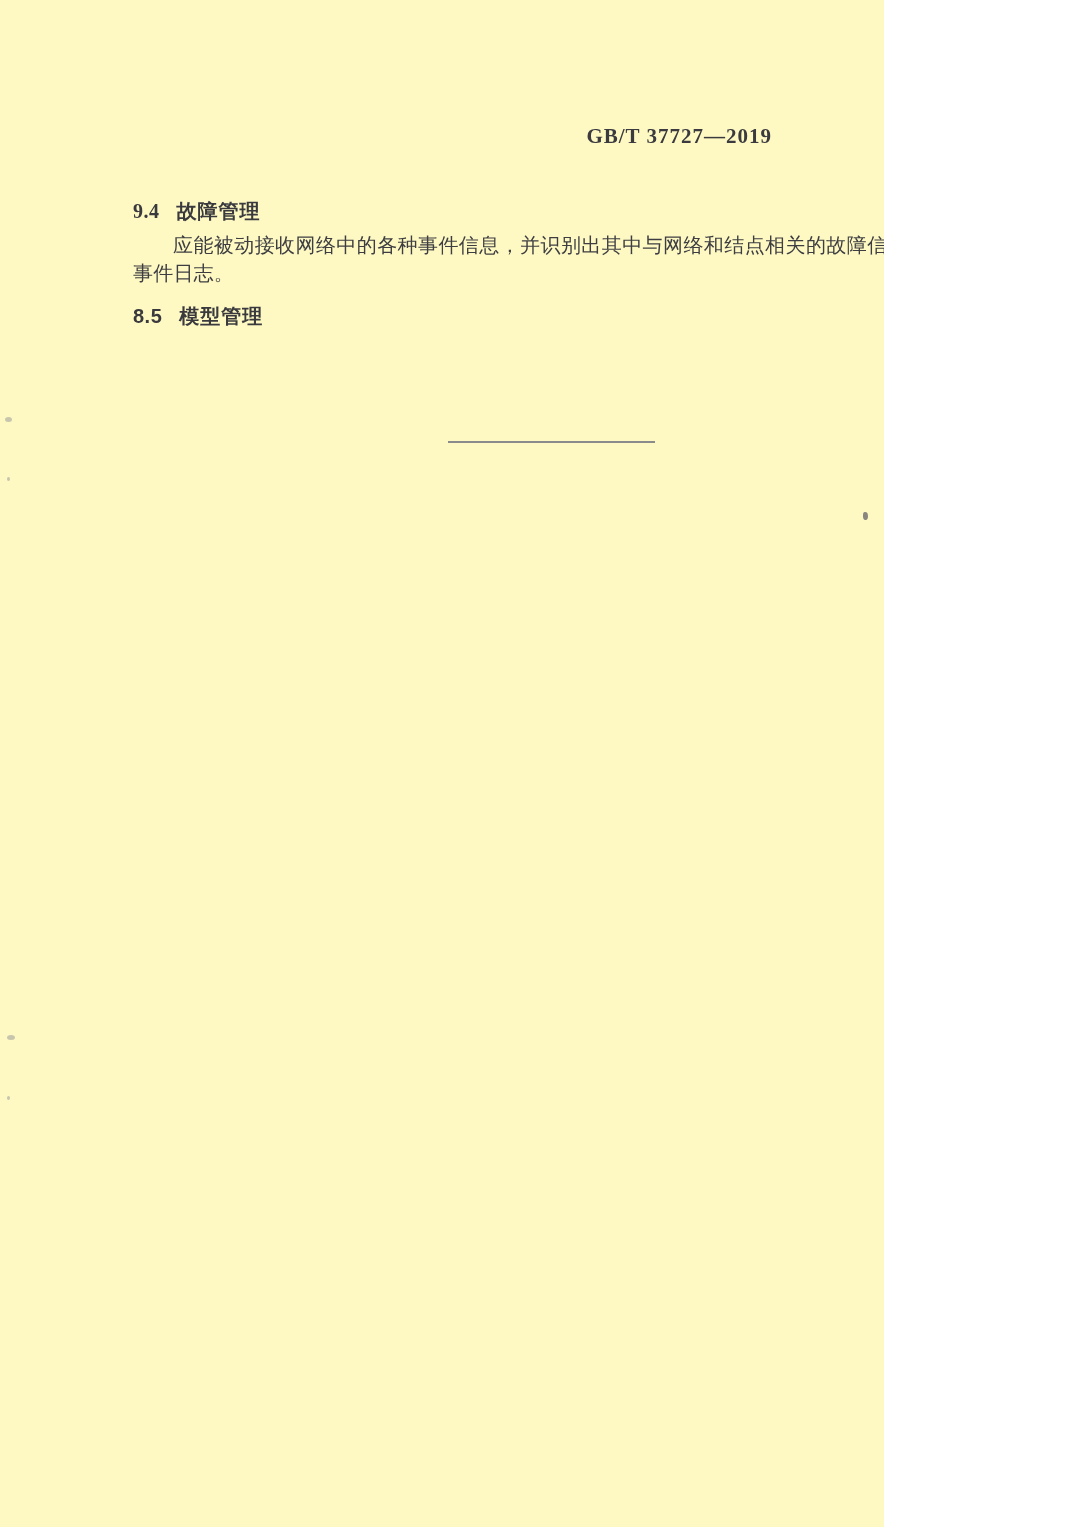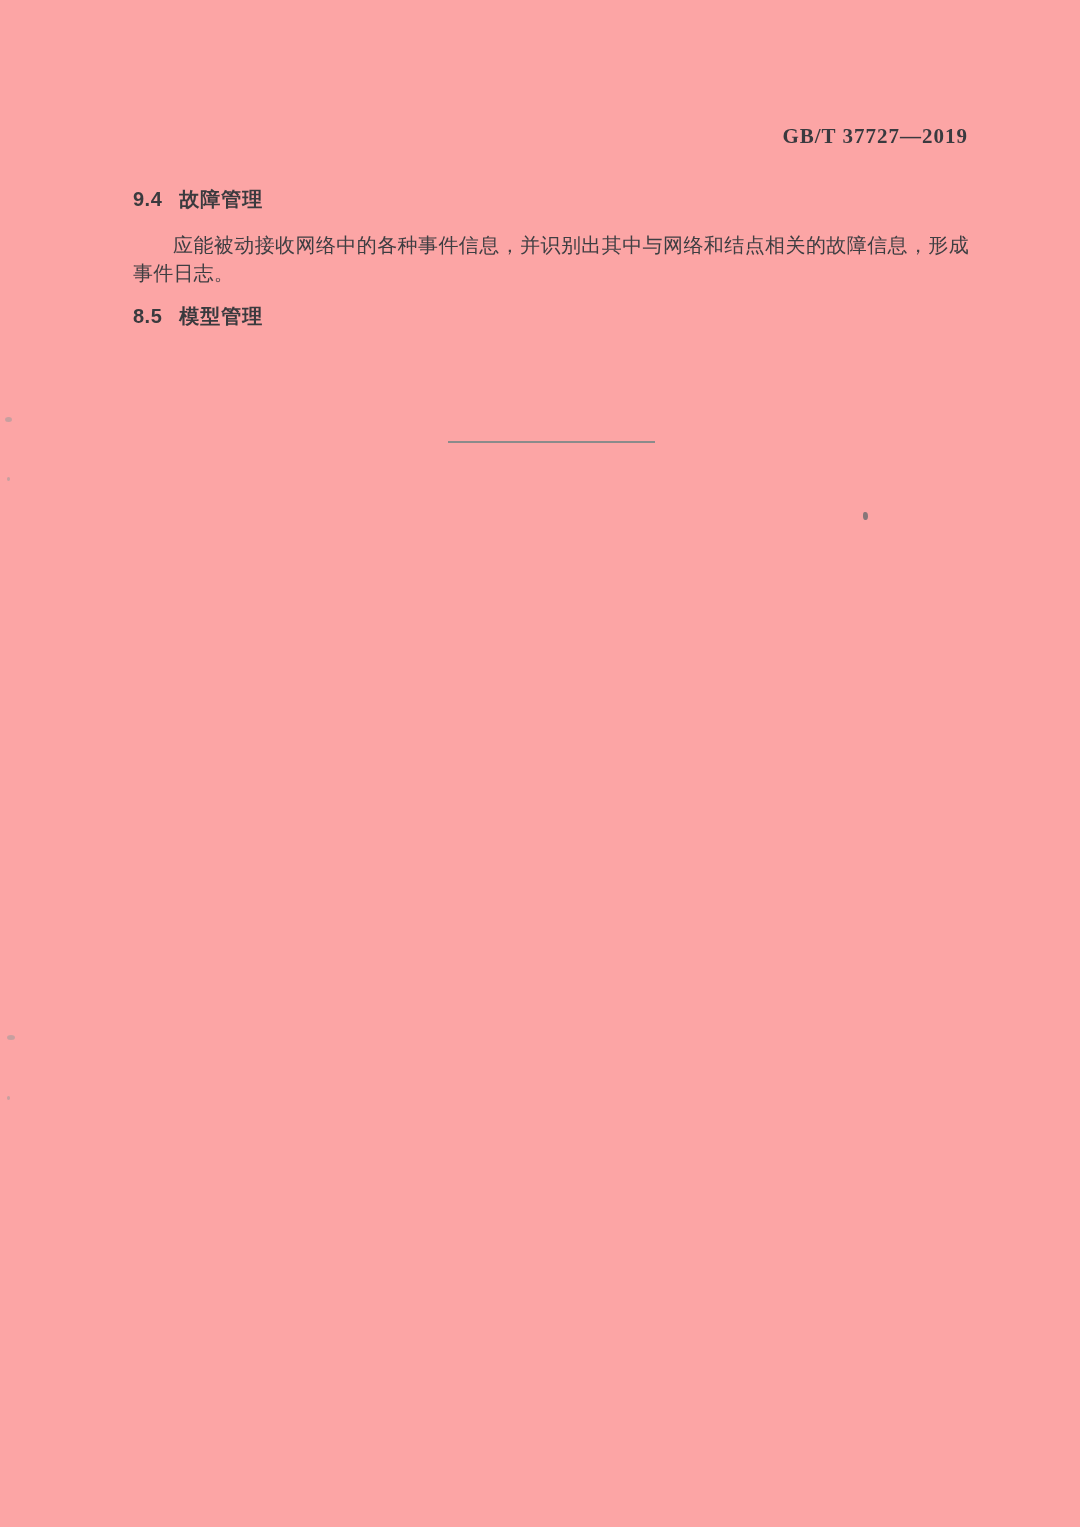--- a/index.html
+++ b/index.html
@@ -1,21 +1,21 @@
 <!DOCTYPE html>
 <html><head>
 <meta charset="utf-8">
 <style>
   * { margin: 0; padding: 0; box-sizing: border-box; }
   html, body { background: #ffffff; }
   .page {
     position: relative;
-    width: 1080px;
+    width: 884px;
     height: 1527px;
-    background: #fca5a5;
+    background: #fef9c3;
     overflow: hidden;
     font-family: "Liberation Serif", "DejaVu Serif", serif;
     color: #3b3b3f;
   }
   .std-code {
     position: absolute;
     top: 124px;
     right: 112px;
     font-family: "Liberation Serif", "DejaVu Serif", serif;
     font-weight: bold;
@@ -26,21 +26,21 @@
   .section-heading {
     position: absolute;
     left: 133px;
     font-family: "Liberation Sans", "DejaVu Sans", sans-serif;
     font-weight: bold;
     font-size: 20px;
     color: #3a3a3e;
     letter-spacing: 1px;
   }
   .section-heading .sec-num { margin-right: 17px; letter-spacing: 0.5px; }
-  .heading-94 { top: 186px; }
+  .heading-94 { top: 198px; font-family: Liberation Serif, serif; }
   .heading-95 { top: 303px; }
   .body-para {
     position: absolute;
     left: 133px;
     width: 836px;
     font-size: 20px;
     line-height: 28px;
     text-indent: 2em;
     text-align: justify;
     color: #3e3e42;

